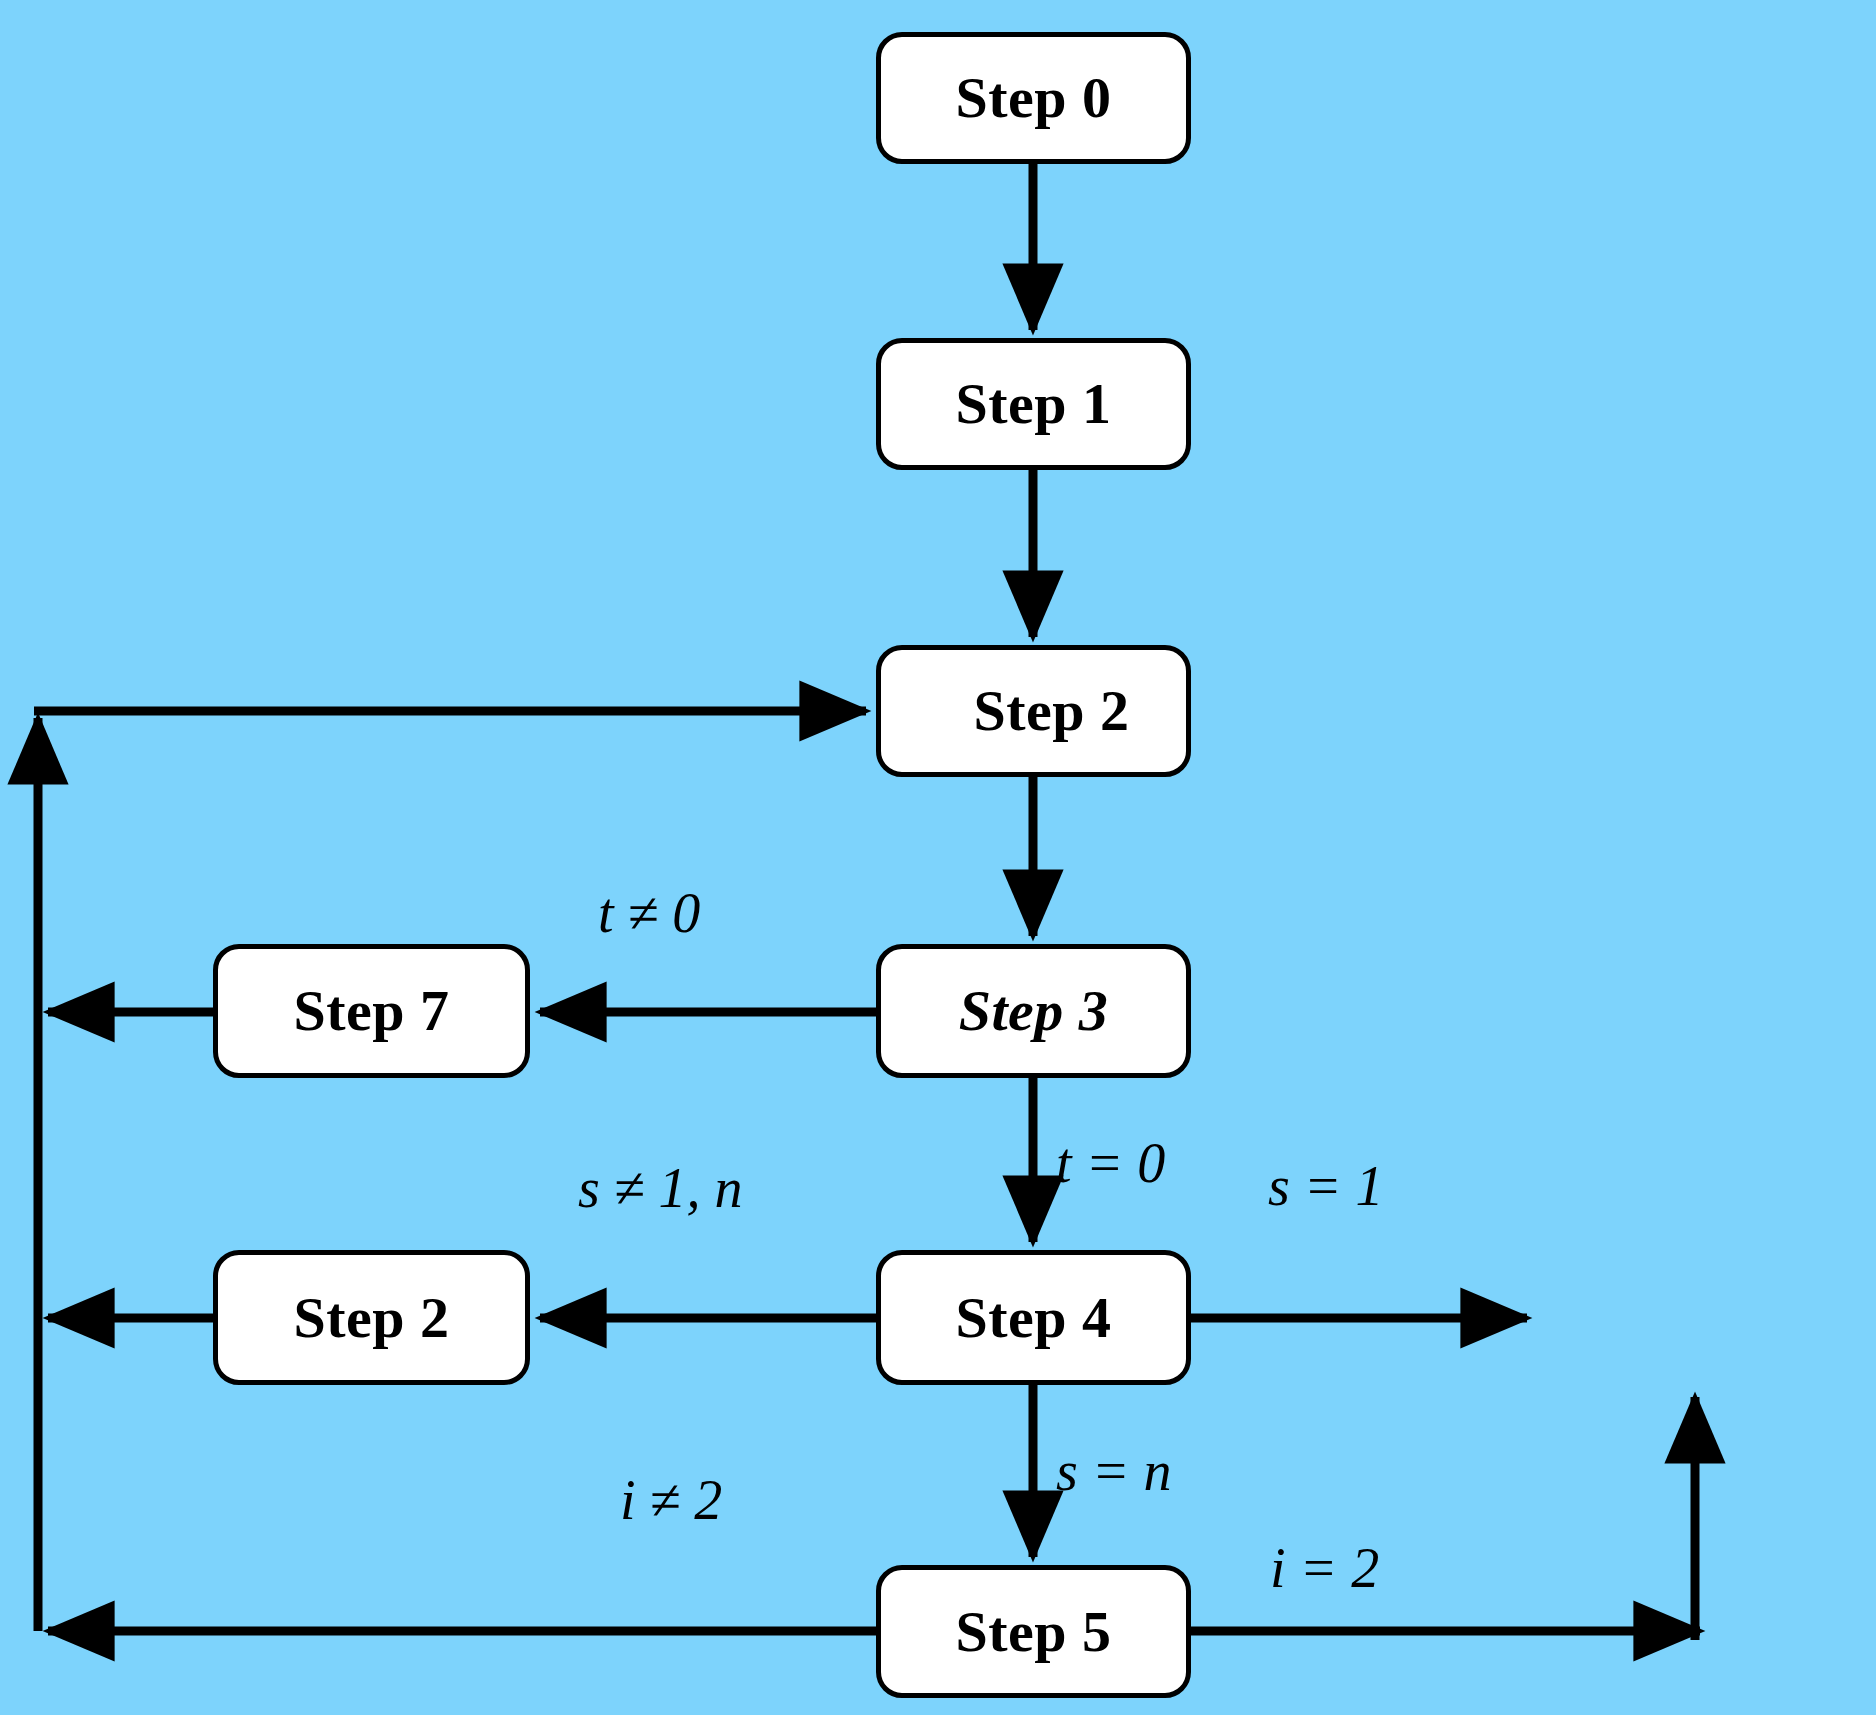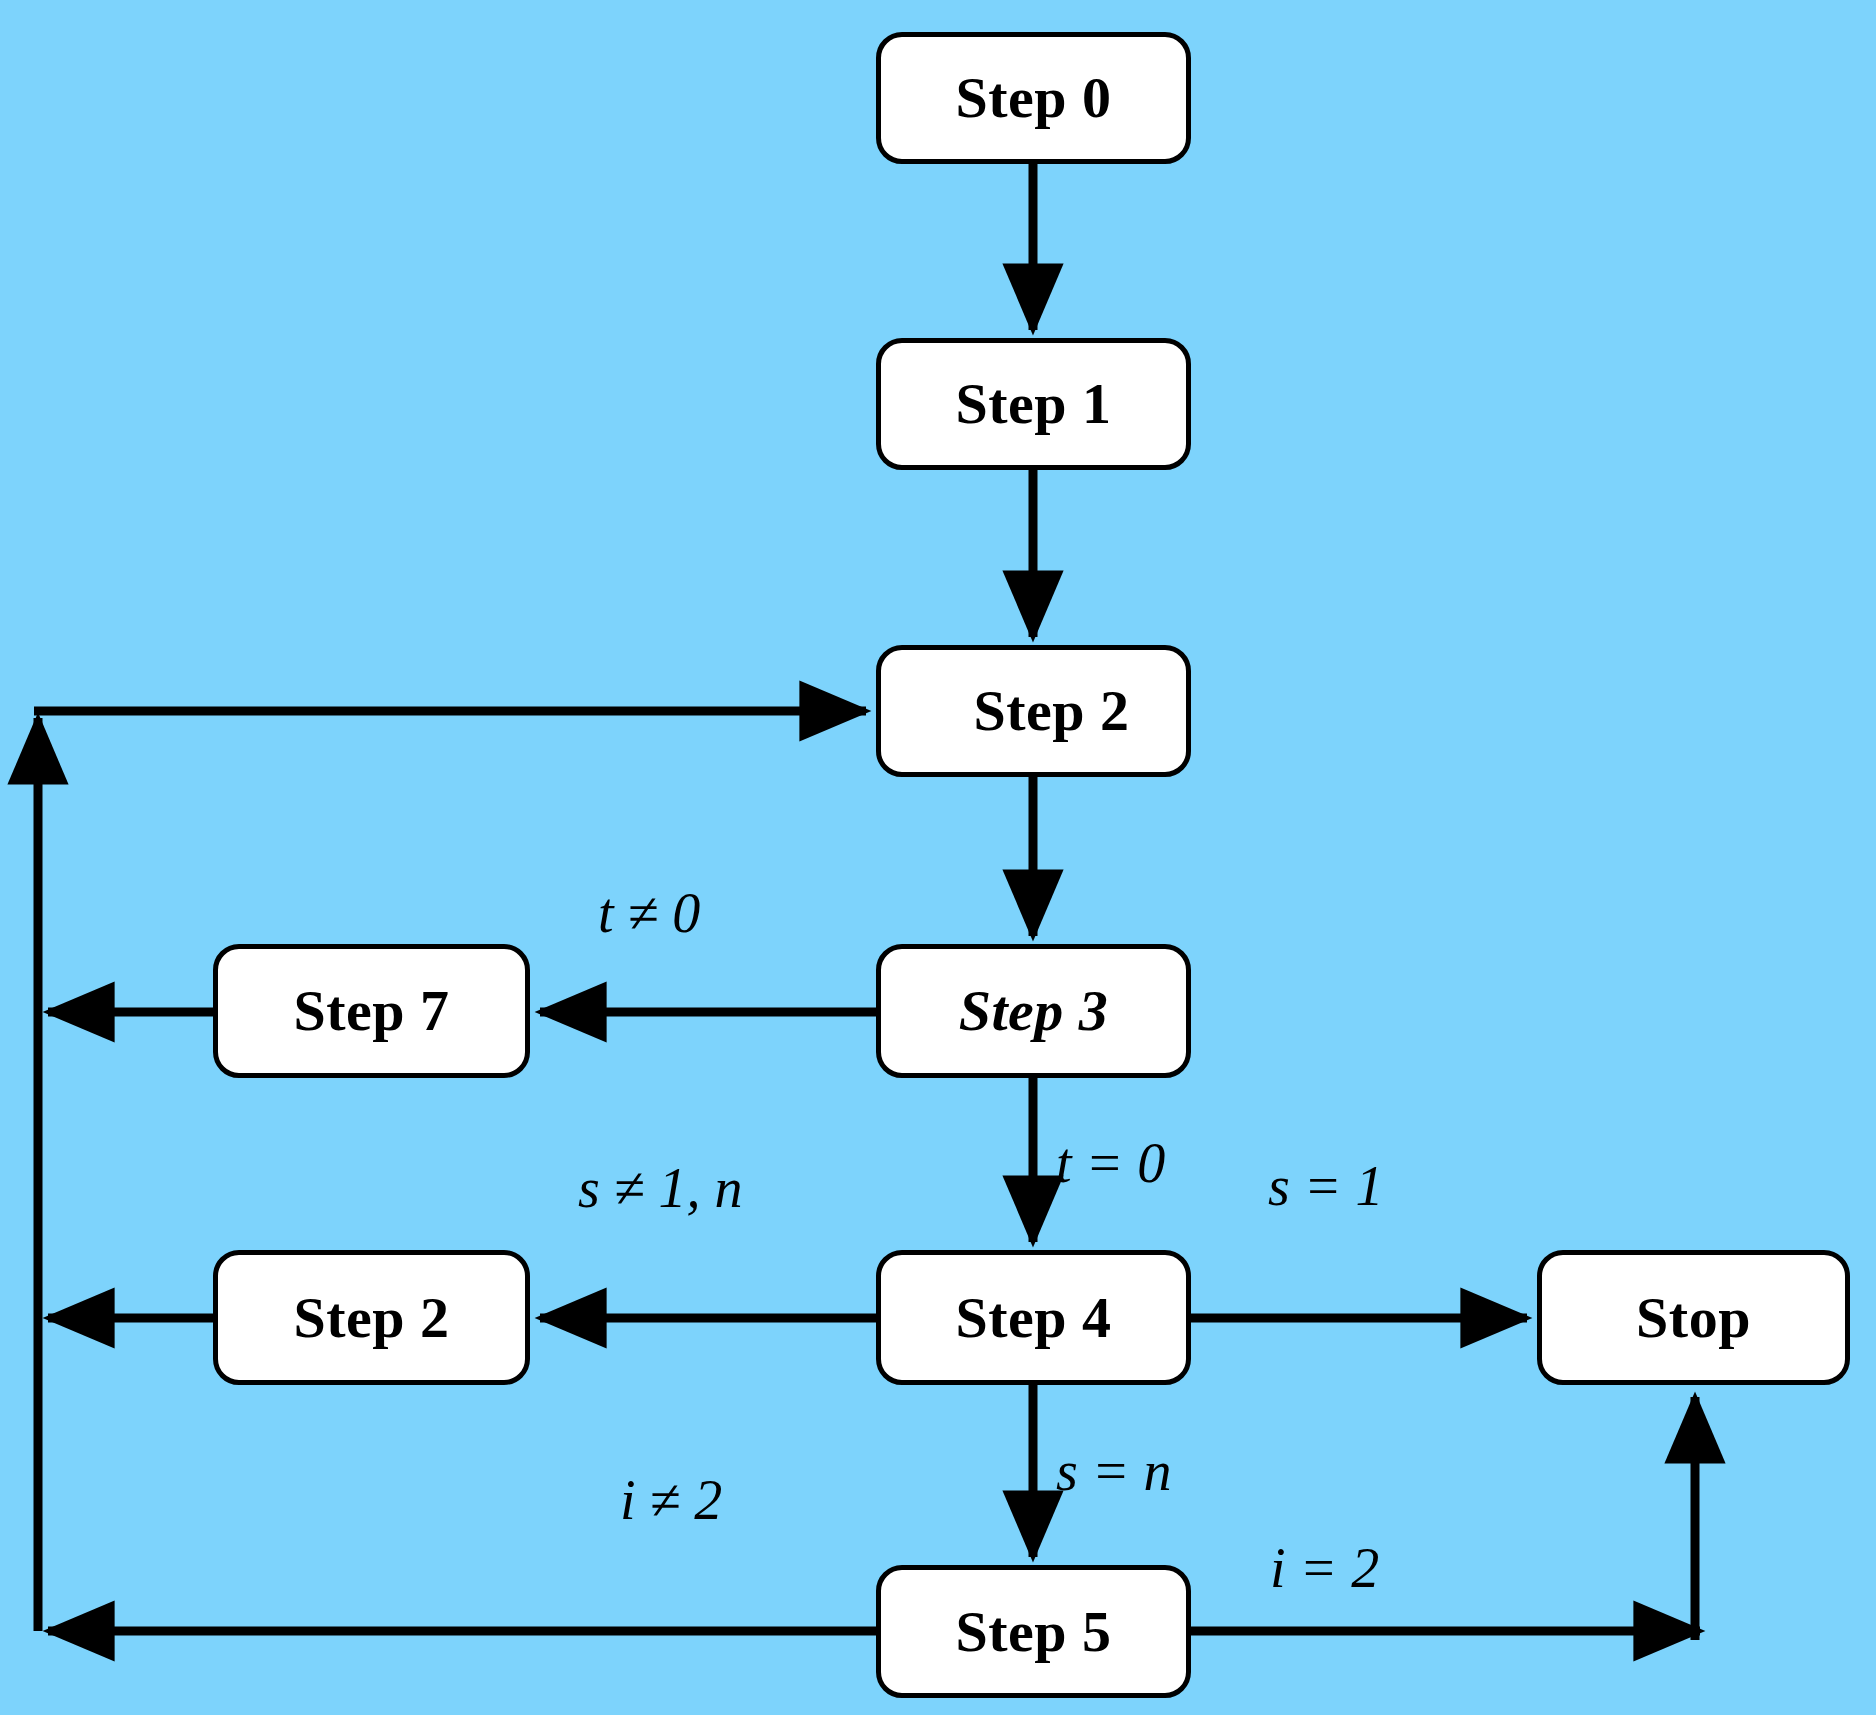--- a/index.html
+++ b/index.html
@@ -117,23 +117,20 @@
   </div>
 
   <div class="node" style="left:876px; top:1250px; width:315px; height:135px;">
     <span>Step 4</span>
   </div>
 
   <div class="node" style="left:213px; top:1250px; width:317px; height:135px;">
     <span>Step 2</span>
   </div>
 
-  <div class="node" style="left:1537px; top:1250px; width:313px; height:135px;">
-    <span>Stop</span>
-  </div>
 
   <div class="node" style="left:876px; top:1565px; width:315px; height:133px;">
     <span>Step 5</span>
   </div>
 
   <div class="edge-label" style="left:598px; top:855px;margin-top:30px;">t ≠ 0</div>
 
   <div class="edge-label" style="left:1056px; top:1135px;">t = 0</div>
 
   <div class="edge-label" style="left:578px; top:1160px;">s ≠ 1, n</div>

